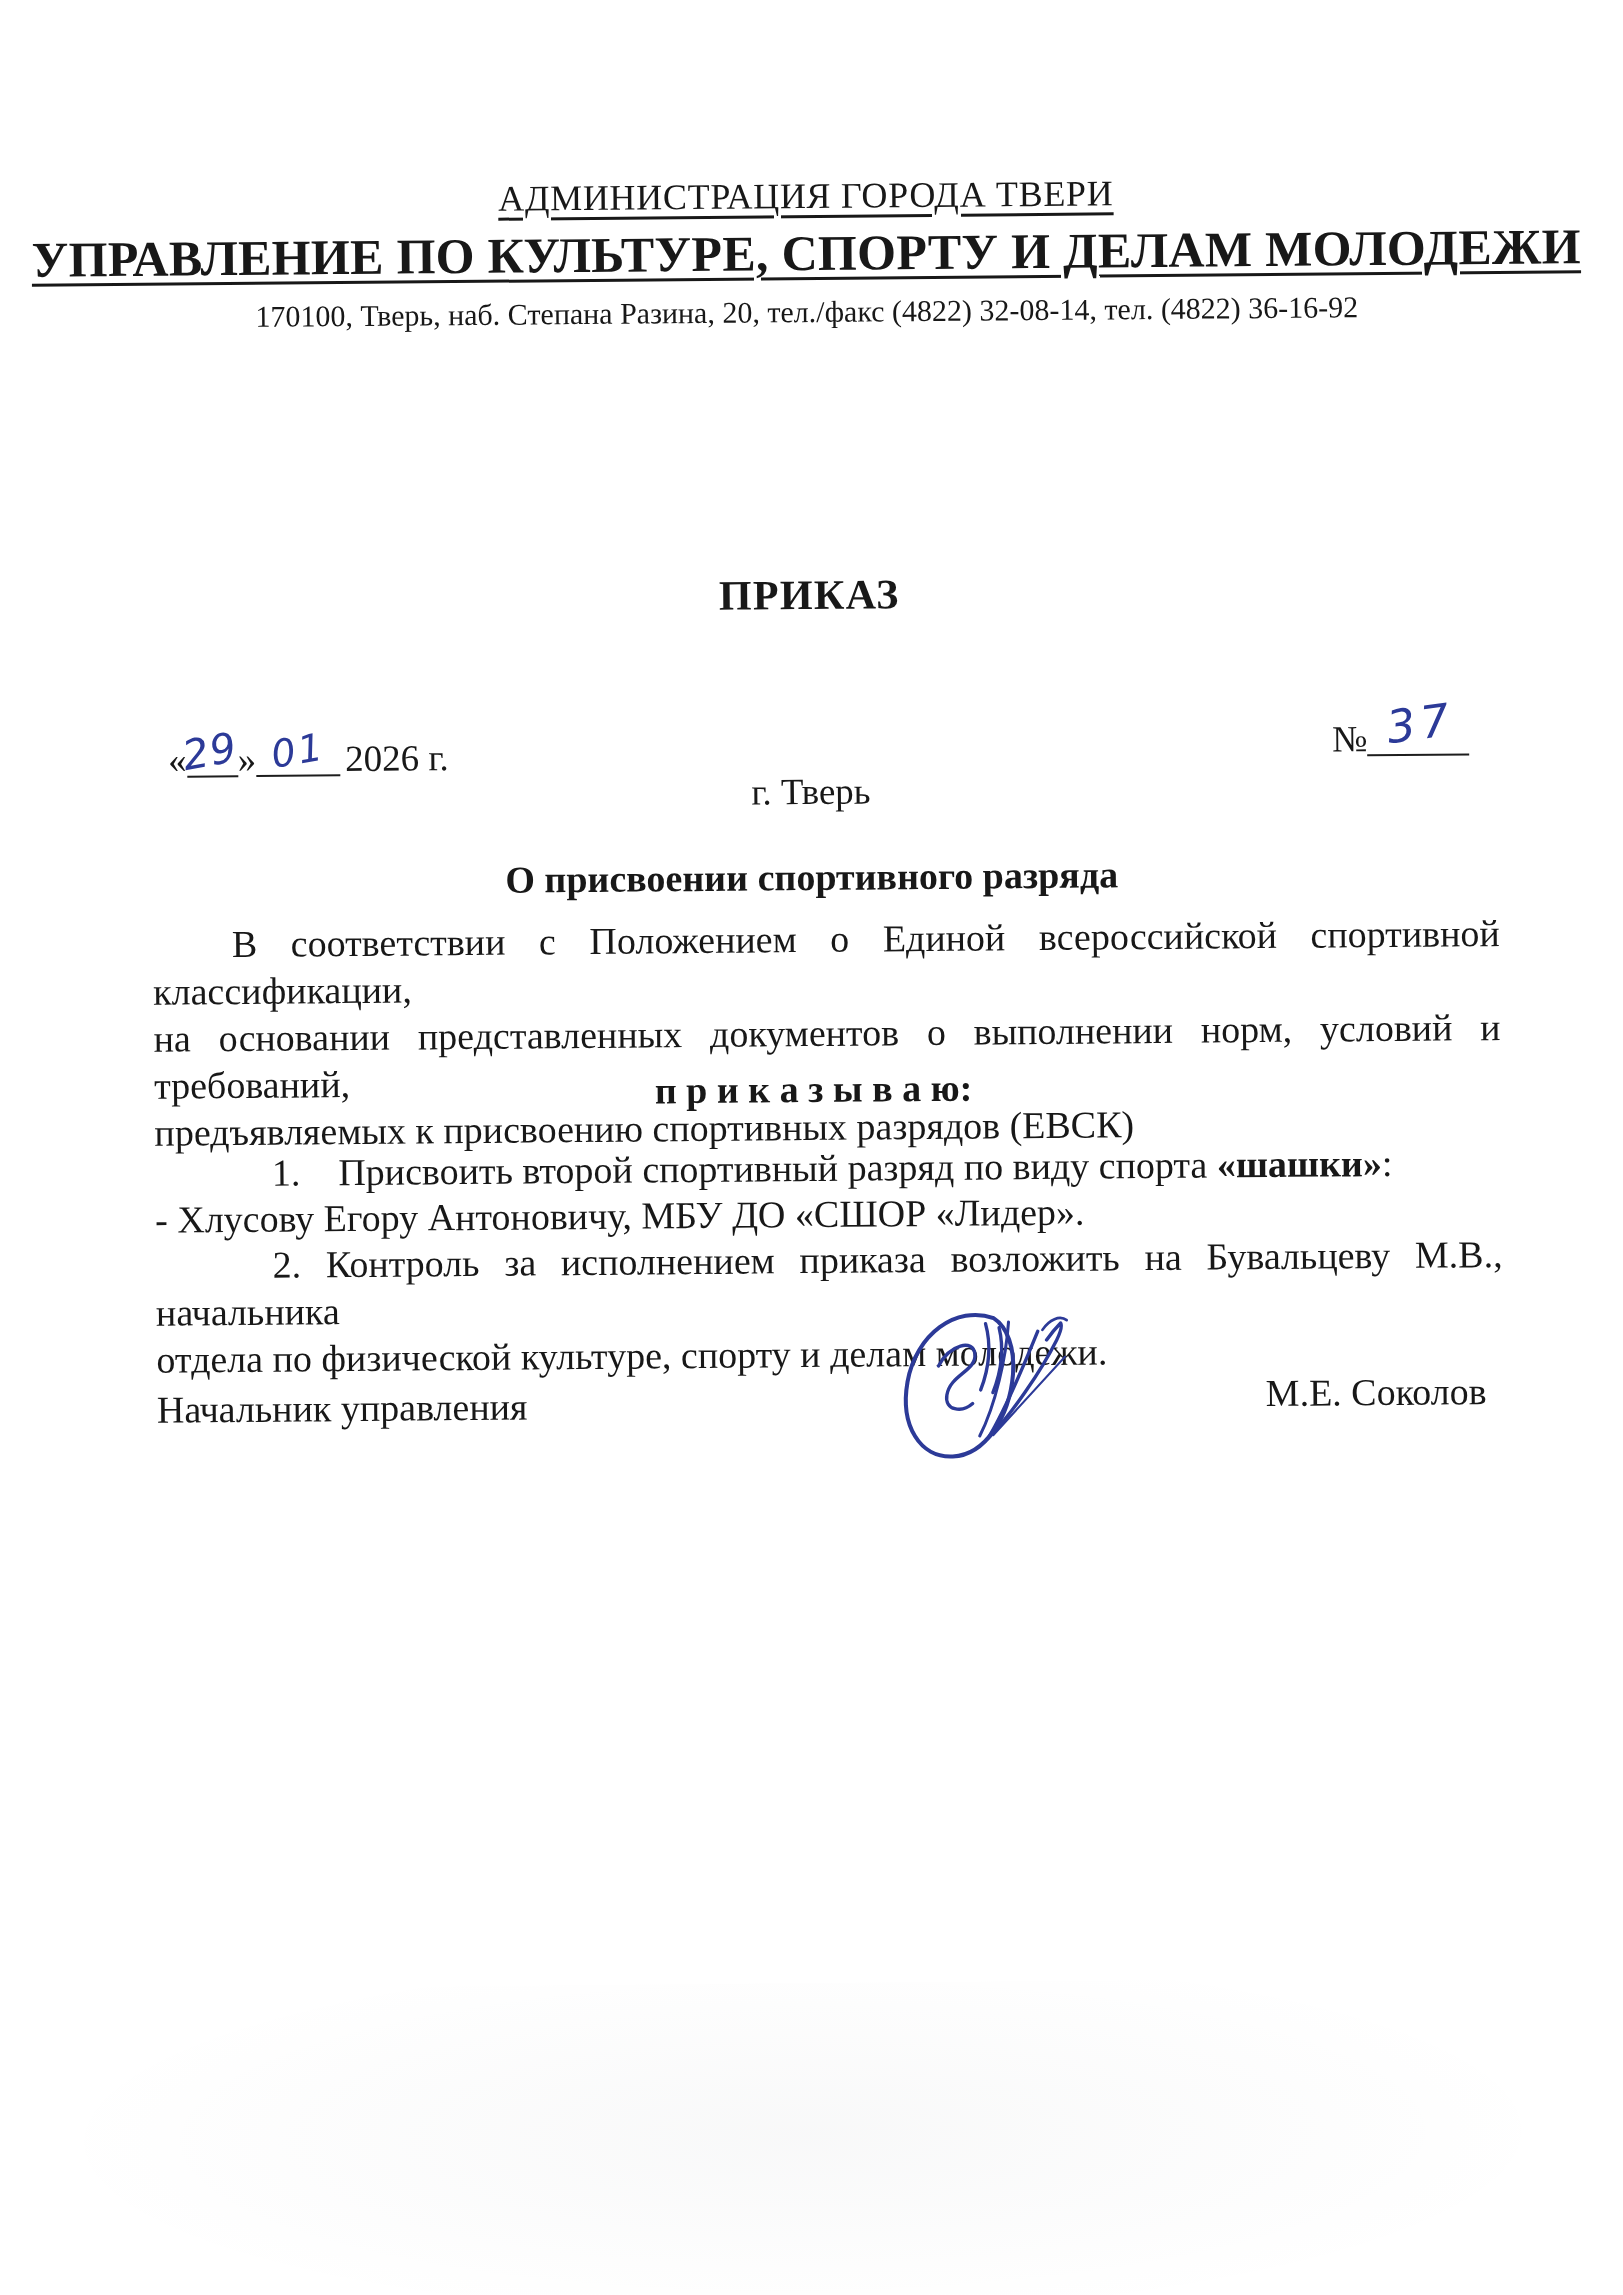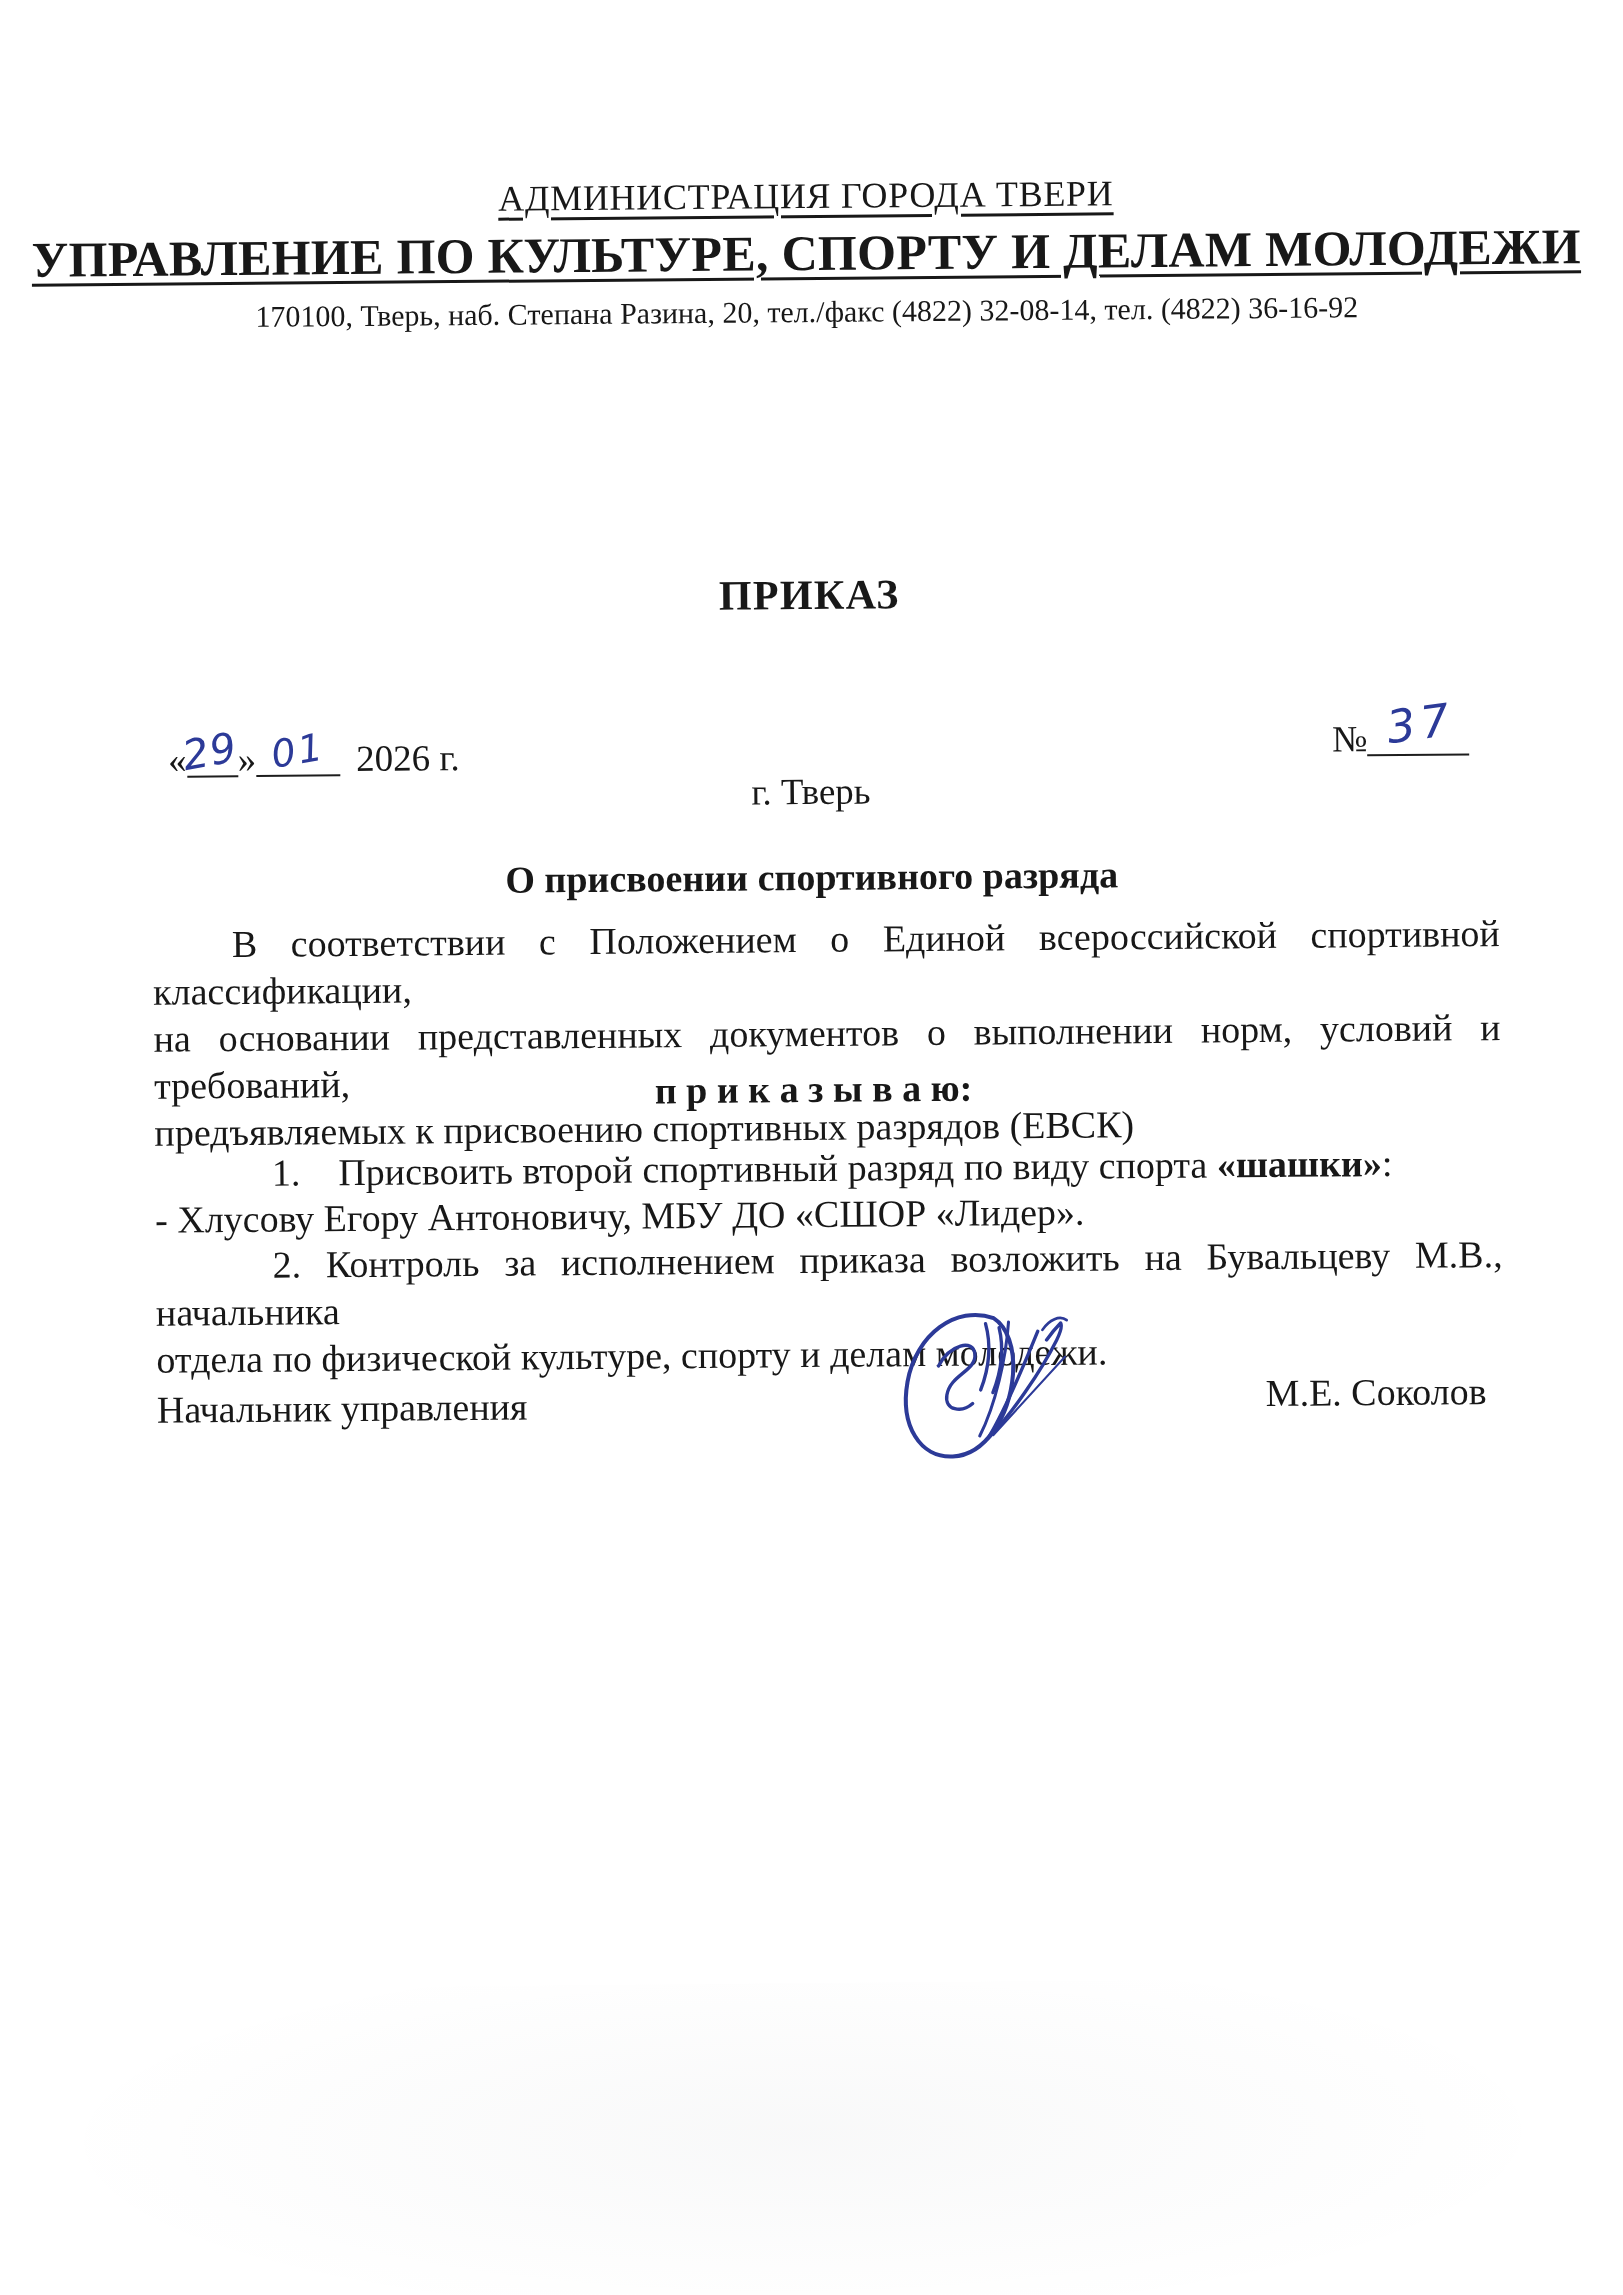--- a/index.html
+++ b/index.html
@@ -26,21 +26,21 @@
   .daterow{position:absolute;left:169px;top:728px;font-size:37px;white-space:nowrap;}
   .numrow{position:absolute;left:1333px;top:717px;font-size:37px;white-space:nowrap;}
   .blank{
     display:inline-block;position:relative;
     border-bottom:2.6px solid #1d1d1d;
     height:1em;vertical-align:baseline;transform:translateY(5.2px);
   }
   .b1{width:51px;}
   .b2{width:84px;}
   .b3{width:102px;}
-  .yr{margin-left:16px;font-family:Liberation Serif, serif;}
+  .yr{margin-left:5px;font-family:Liberation Serif, serif;}
   .hand{
     position:absolute;left:50%;
     font-family:"DejaVu Sans",sans-serif;font-style:italic;
     color:var(--ink,#2c3a98);line-height:1;white-space:nowrap;
   }
   .hand-day{bottom:2.6px;font-size:41px;transform:translateX(-54%) rotate(-10deg);letter-spacing:1.3px;}
   .hand-month{bottom:5.2px;font-size:38px;transform:translateX(-50%) rotate(-9deg);letter-spacing:2.6px;}
   .hand-num{bottom:7.9px;font-size:45px;transform:translateX(-46%) rotate(-7deg);letter-spacing:5.2px;}
 
   .city{top:770px;font-size:37px;}

